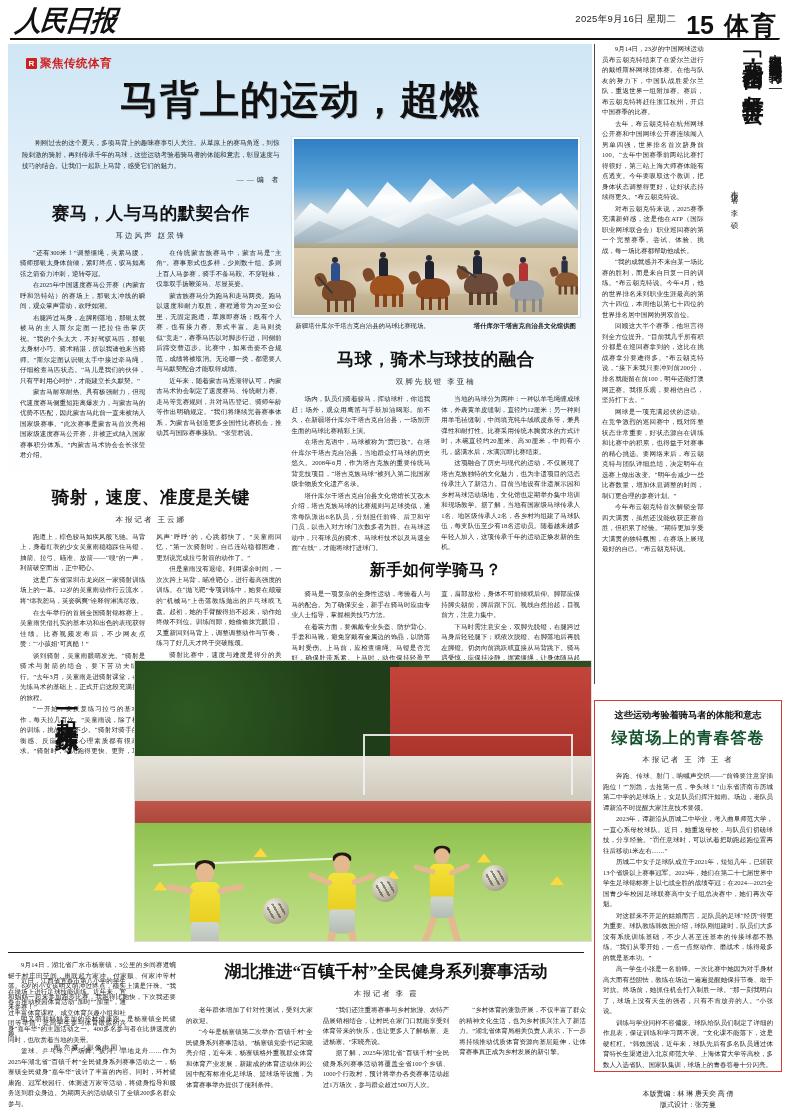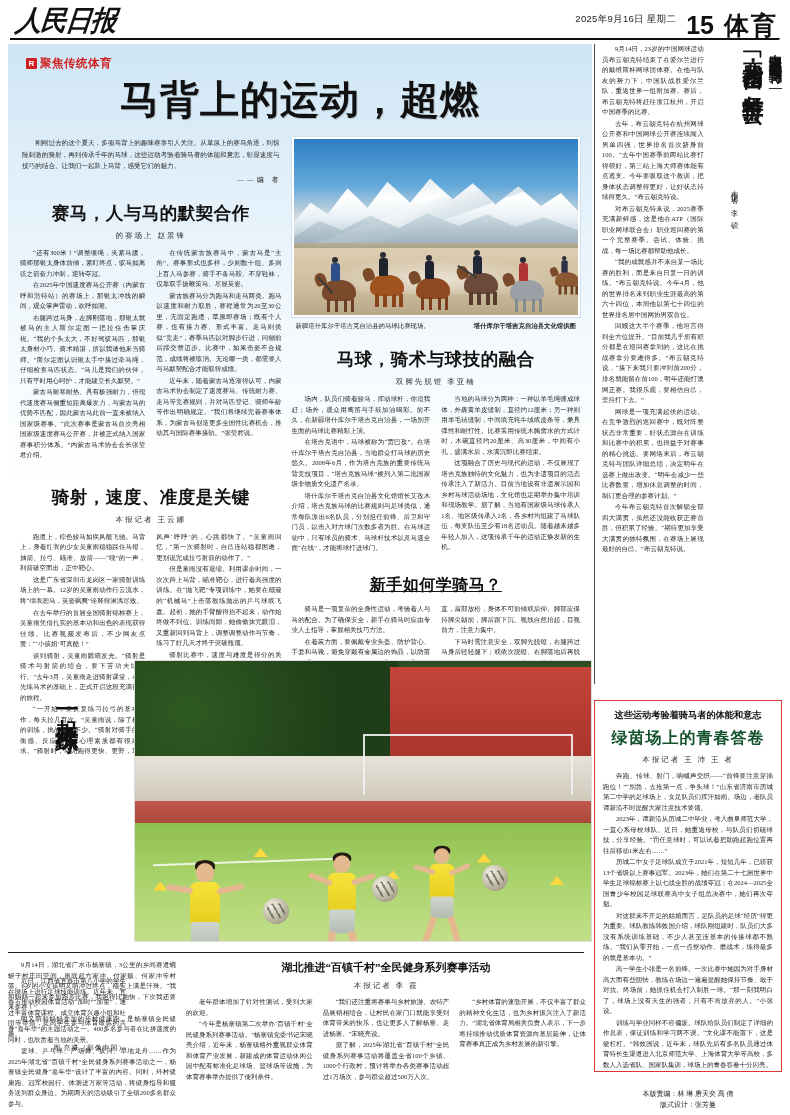--- a/index.html
+++ b/index.html
@@ -208,21 +208,21 @@
                background:#241a14; border-radius: 50% 50% 30% 30%; }
   .kid .armk { position:absolute; top: 4px; width: 27px; height: 6px; background:#e5b98f; border-radius: 3px; }
   .kid .legk { position:absolute; bottom:-54px; width: 8px; height: 32px; background:#e5b98f; }
 
   .bottom-rule { position:absolute; left: 8px; right: 206px; top: 952px; border-top: 1.2px solid #1d1d1d; }
 
   
   .bottom-art { position:absolute; left: 8px; top: 960px; width: 584px; display:flex; gap: 10px; }
   .ba-left { width: 168px; }
   .ba-mid { width: 400px; }
-  .ba-kicker { text-align:center; font-size: 11px; font-weight:700; color:#111; }
+  .ba-kicker { text-align:center; font-size: 17px; font-weight:700; color:#111; }
   .ba-title { text-align:center; font-size: 21px; font-weight:700; letter-spacing: 4px; margin-top: 6px; color:#111; }
   .ba-byline { text-align:center; font-size: 7.5px; letter-spacing:2px; margin: 6px 0 6px 0; color:#333; }
   .ba-left p, .ba-mid p, .cols3 p { font-size: 6.5px; line-height:1.62; text-align:justify; text-indent:2em; margin-bottom:1px; color:#262626; }
   .cols3 { column-count: 3; column-gap: 10px; }
 
   .tip-badge { display:flex; align-items:center; justify-content:flex-end; gap:4px; margin-top: 6px; }
   .tip-badge .tb-sq { width: 13px; height: 13px; background:#cf1f1f; color:#fff; font-size:9px;
                       line-height:13px; text-align:center; font-weight:700; font-family:"Liberation Sans",sans-serif; }
   .tip-badge .tb-text { font-size: 15px; font-weight:700; color:#cf1f1f; letter-spacing:1px; }
 </style>
@@ -250,21 +250,21 @@
 
     <div class="headline">马背上的运动，超燃</div>
 
     <div class="feat-body">
 
       <div class="feat-left">
         <div class="standfirst">刚刚过去的这个夏天，多项马背上的趣味赛事引人关注。从草原上的赛马角逐，到惊险刺激的骑射，再到传承千年的马球，这些运动考验着骑马者的体能和意志，彰显速度与技巧的结合。让我们一起跃上马背，感受它们的魅力。</div>
         <div class="standfirst-sign">——编  者</div>
 
         <div class="art-title">赛马，人与马的默契合作</div>
-        <div class="byline">的赛场上  赵景锋</div>
+        <div class="byline">耳边风声  赵景锋</div>
         <div class="cols2">
           <p>“还有300米！”调整缰绳，夹紧马腹，骑师那银太身体前倾，紧盯终点，驭马如离弦之箭奋力冲刺，逆转夺冠。</p>
           <p>在2025年中国速度赛马公开赛（内蒙古呼和浩特站）的赛场上，那银太冲线的瞬间，观众掌声雷动，欢呼如潮。</p>
           <p>右腿跨过马身，左脚刚落地，那银太就被马的主人斯尔定图一把拉住击掌庆祝。“我的个头太大，不好驾驭马匹，那银太身材小巧、骑术精湛，所以我请他来当骑师。”斯尔定图认识银太手中接过牵马绳，仔细检查马匹状态。“马儿是我们的伙伴，只有平时用心呵护，才能建立长久默契。”</p>
           <p>蒙古马耐寒耐热、具有极强耐力，但现代速度赛马侧重短距离爆发力，与蒙古马的优势不匹配，因此蒙古马此前一直未被纳入国家级赛事。“此次赛事是蒙古马首次亮相国家级速度赛马公开赛，并被正式纳入国家赛事积分体系。”内蒙古马术协会会长张莹君介绍。</p>
           <p>在传统蒙古族赛马中，蒙古马是“主角”。赛事形式也多样，少则数十组、多则上百人马参赛，骑手不备马鞍、不穿鞋袜，仅靠双手扬鞭策马、尽显英姿。</p>
           <p>蒙古族赛马分为跑马和走马两类。跑马以速度和耐力取胜，赛程通常为20至30公里，无固定跑道，草原即赛场；既有个人赛，也有接力赛、形式丰富。走马则类似“竞走”，赛季马匹以对脚步行进，同侧前后蹄交替迈步。比赛中，如果击姿不合规范，成绩将被取消。无论哪一类，都需要人与马默契配合才能取得成绩。</p>
           <p>近年来，随着蒙古马逐渐得认可，内蒙古马术协会制定了速度赛马、传统耐力赛、走马等竞赛规则，并对马匹登记、骑师年龄等作出明确规定。“我们将继续完善赛事体系，为蒙古马创造更多全国性比赛机会，推动其与国际赛事接轨。”张莹君说。</p>
         </div>
 
@@ -370,21 +370,21 @@
         <div class="art-title" style="margin-top:16px;">马球，骑术与球技的融合</div>
         <div class="byline">双脚先脱镫  李亚楠</div>
         <div class="cols2">
           <p>场内，队员们骑着骏马，挥动球杆，你追我赶；场外，观众用鹰笛与手鼓加油喝彩。前不久，在新疆塔什库尔干塔吉克自治县，一场别开生面的马球比赛精彩上演。</p>
           <p>在塔吉克语中，马球被称为“贾巴孜”。在塔什库尔干塔吉克自治县，当地群众打马球的历史悠久。2008年6月，作为塔吉克族的重要传统马背竞技项目，“塔吉克族马球”被列入第二批国家级非物质文化遗产名录。</p>
           <p>塔什库尔干塔吉克自治县文化馆馆长艾孜木介绍，塔吉克族马球的比赛规则与足球类似，通常每队派出6名队员，分别担任前锋、后卫和守门员，以击入对方球门次数多者为胜。在马球运动中，只有球员的骑术、马球杆技术以及马速全面“在线”，才能将球打进球门。</p>
           <p>当地的马球分为两种：一种以羊毛绳缠成球体，外裹黄羊皮缝制，直径约12厘米；另一种则用羊毛毡缝制，中间填充牦牛绒或皮条等，兼具弹性和耐打性。比赛采用传统木胸窝水的方式计时，木碗直径约20厘米、高30厘米，中间有小孔，盛满水后，水满沉即比赛结束。</p>
           <p>这项融合了历史与现代的运动，不仅展现了塔吉克族独特的文化魅力，也为非遗项目的活态传承注入了新活力。目前当地设有非遗展示园和乡村马球活动场地，文化馆也定期举办集中培训和现场教学。据了解，当地有国家级马球传承人1名、地区级传承人2名，各乡村均组建了马球队伍，每支队伍至少有18名运动员。随着越来越多年轻人加入，这项传承千年的运动正焕发新的生机。</p>
         </div>
 
-        <div class="art-title sm" style="margin-top:21px;text-decoration:underline;">新手如何学骑马？</div>
+        <div class="art-title sm" style="margin-top:6px;">新手如何学骑马？</div>
         <div class="cols2" style="margin-top:8px;">
           <p>骑马是一项复杂的全身性运动，考验着人与马的配合。为了确保安全，新手在骑马时应由专业人士指导，掌握相关技巧方法。</p>
           <p>在着装方面，要佩戴专业头盔、防护背心、手套和马靴，避免穿戴有金属边的饰品，以防落马时受伤。上马前，应检查缰绳、马镫是否完好，确保肚带系紧。上马时，动作保持轻盈平稳，避免惊吓马匹。</p>
           <p>骑乘时，双手各持一侧缰绳，大拇指朝上，手腕放松但手指要握紧缰绳，坐姿保持脊椎挺直，肩部放松，身体不可前倾或后仰。脚部应保持脚尖朝前，脚后跟下沉。视线自然抬起，目视前方，注意力集中。</p>
           <p>下马时需注意安全，双脚先脱镫，右腿跨过马身后轻轻腿下；或依次脱镫、右脚落地后再脱左脚镫。切勿向前跳跃或直接从马背跳下。骑马遇受惊，应保持冷静，握紧缰绳，让身体随马起伏。万一坠马，应迅速远离马匹，用胳膊保护头部和胸腹部。</p>
         </div>
         <div class="tip-badge">
           <span class="tb-sq">R</span>
           <span class="tb-text">小贴士</span>
         </div>

